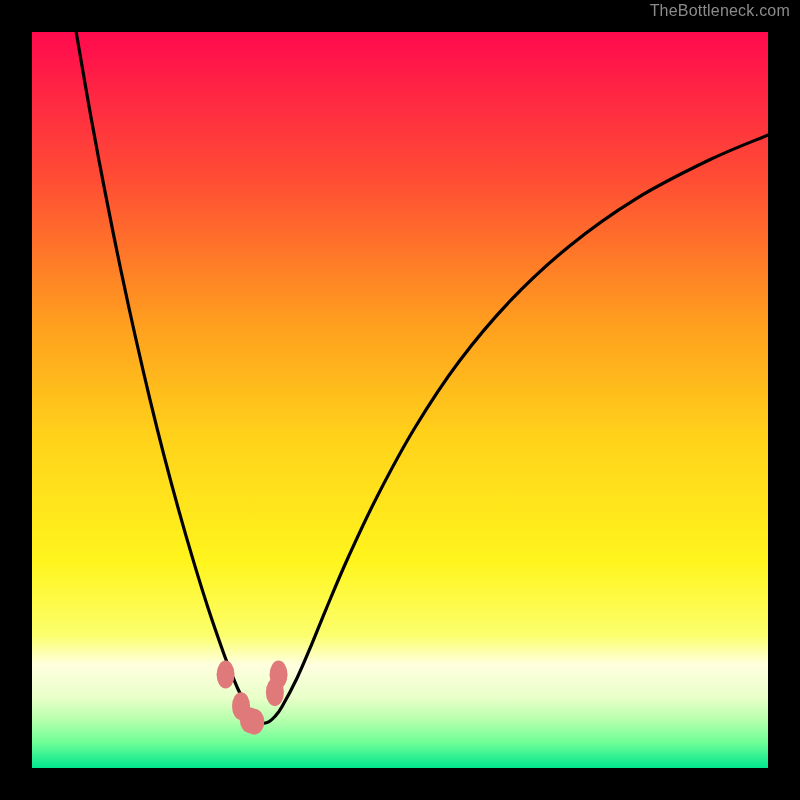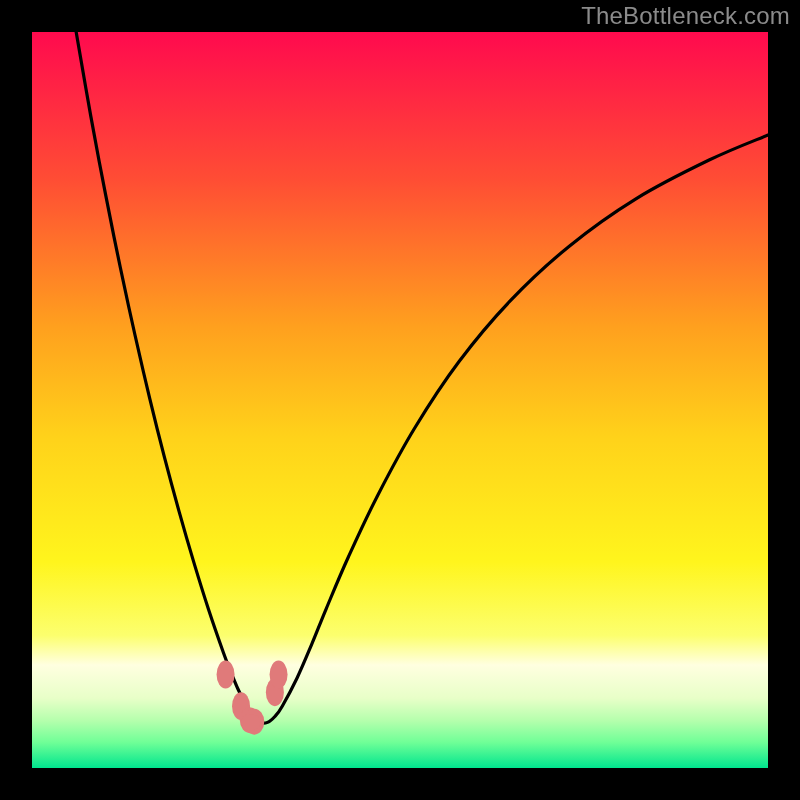--- a/index.html
+++ b/index.html
@@ -24,21 +24,21 @@
     top: 32px;
     width: 736px;
     height: 736px;
     overflow: hidden;
   }
   .watermark {
     position: absolute;
     top: 2px;
     right: 10px;
     font-family: Arial, Helvetica, sans-serif;
-    font-size: 24px;
+    font-size: 16px;
     font-weight: 500;
     color: #8b8b8b;
     letter-spacing: 0.2px;
     user-select: none;
   }
   svg {
     display: block;
   }
 </style>
 </head>

